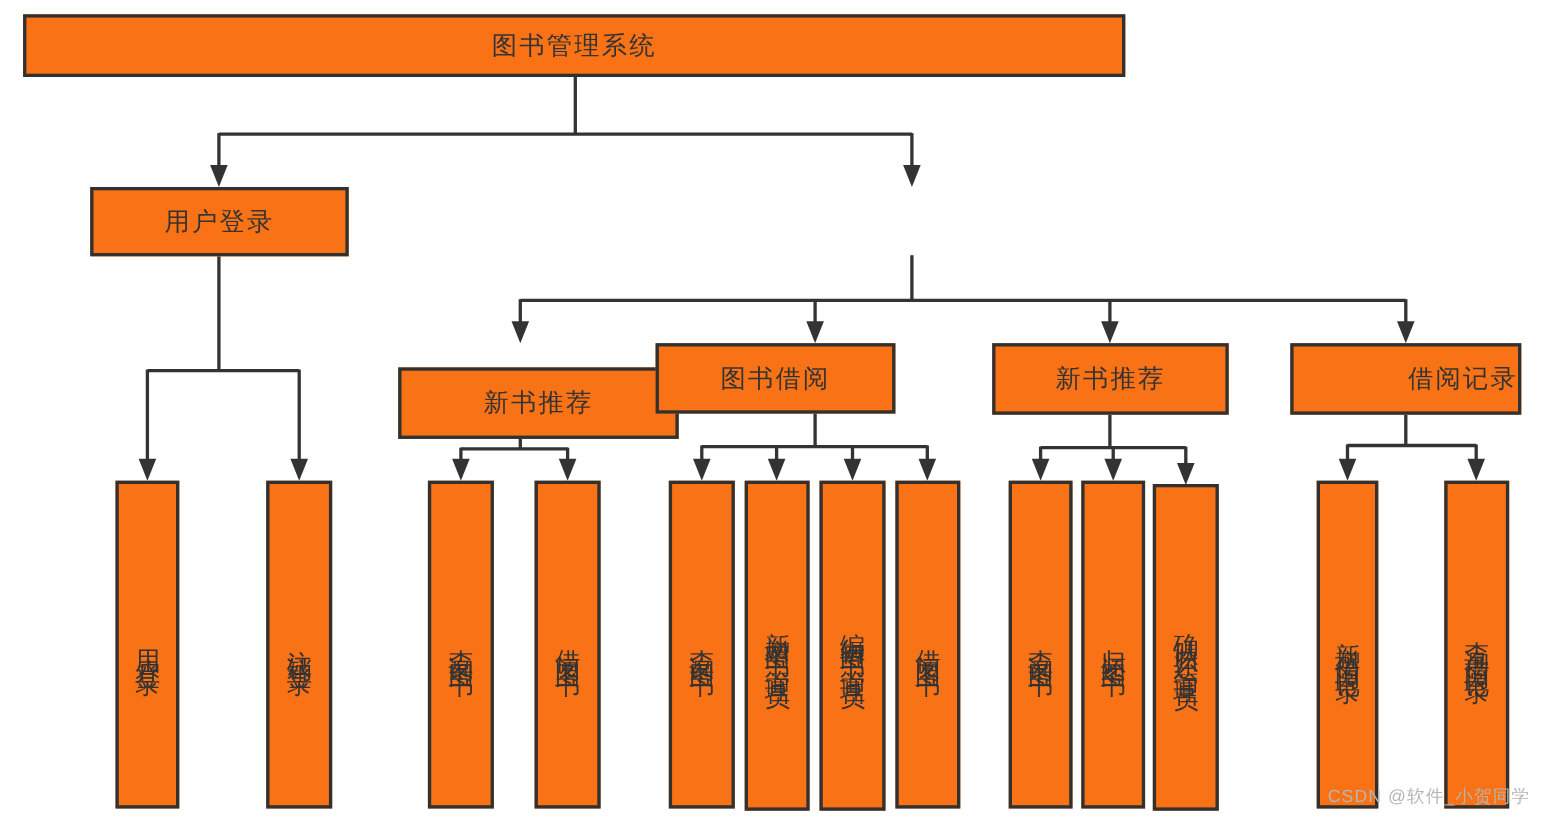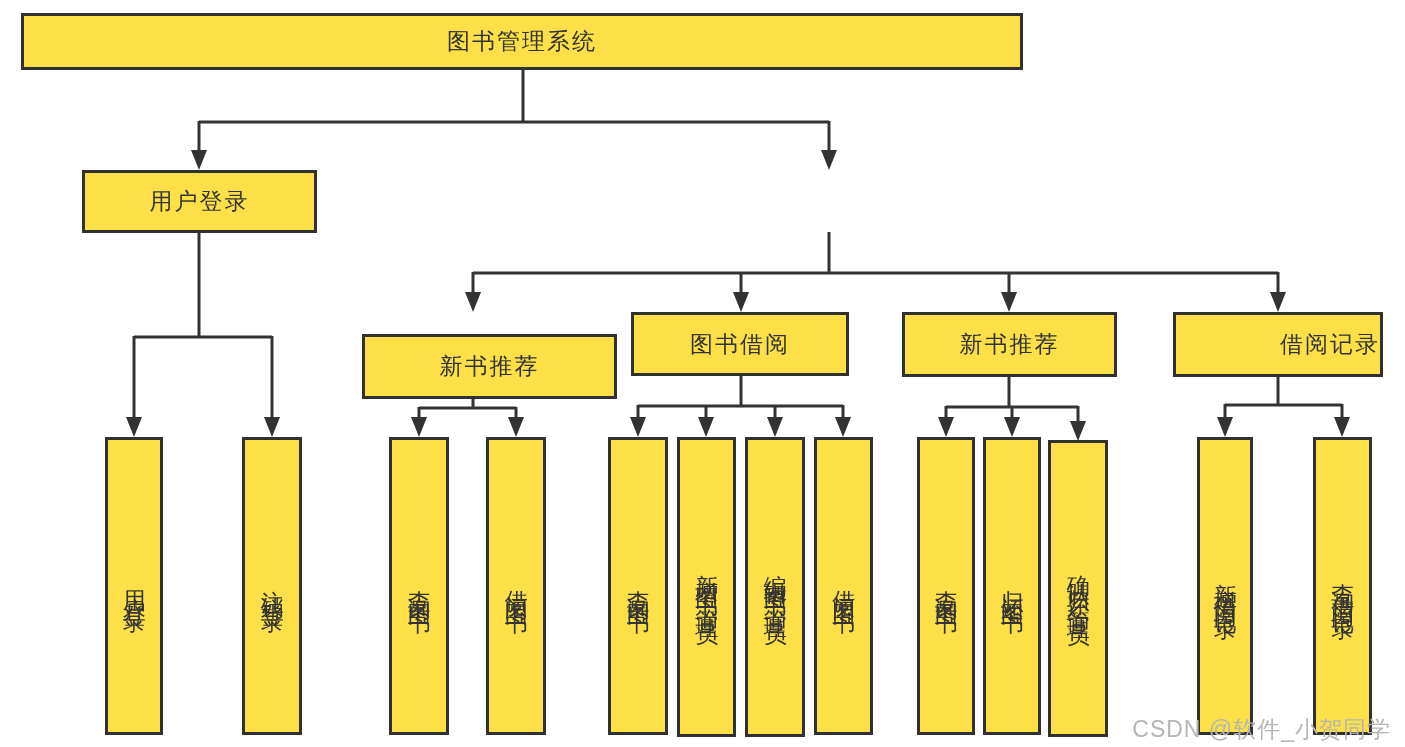--- a/index.html
+++ b/index.html
@@ -9,62 +9,62 @@
     background:#ffffff;
     font-family:"Liberation Sans",sans-serif;
     color:#333333;
     overflow:hidden;
   }
   .connectors{position:absolute;left:0;top:0;width:1405px;height:747px;}
   .box{
     position:absolute;
     box-sizing:border-box;
     border:3px solid #313131;
-    background:#fde047;
+    background:#f97316;
     display:flex;align-items:center;justify-content:center;
     font-size:23px;
     letter-spacing:2px;
     text-align:center;
     white-space:nowrap;
   }
   .box.vertical span{
     writing-mode:vertical-rl;
     text-orientation:mixed;
     letter-spacing:7px;
     line-height:1.1;
     white-space:normal;
   }
   
   .n-root{left:21px;top:13px;width:1002px;height:57px;}
   
   .n-user-login{left:82px;top:170px;width:235px;height:63px;}
   .n-book-mgmt{left:712px;top:170px;width:233px;height:62px;}
   
   .n-new-books{left:362px;top:312px;width:255px;height:65px;margin-top:22px;}
-  .n-book-borrow{left:631px;top:312px;width:218px;height:64px;}
+  .n-book-borrow{left:596px;top:312px;width:218px;height:64px;}
   .n-cur-borrow{left:902px;top:312px;width:215px;height:65px;}
   .n-borrow-rec{left:1173px;top:312px;width:210px;height:65px;justify-content:flex-end;}
   
   .l-ul1{left:105px;top:437px;width:58px;height:298px;}
   .l-ul2{left:242px;top:437px;width:60px;height:298px;}
   .l-nb1{left:389px;top:437px;width:60px;height:298px;}
   .l-nb2{left:486px;top:437px;width:60px;height:298px;}
   .l-bb1{left:608px;top:437px;width:60px;height:298px;}
   .l-bb2{left:677px;top:437px;width:59px;height:300px;}
   .l-bb3{left:745px;top:437px;width:60px;height:300px;}
   .l-bb4{left:814px;top:437px;width:59px;height:298px;}
   .l-cb1{left:917px;top:437px;width:58px;height:298px;}
   .l-cb2{left:983px;top:437px;width:58px;height:298px;}
   .l-cb3{left:1048px;top:440px;width:60px;height:297px;}
   .l-br1{left:1197px;top:437px;width:56px;height:298px;}
   .l-br2{left:1313px;top:437px;width:59px;height:298px;}
   .watermark{
     position:absolute;
     top:714px;right:14px;
-    font-size:23px;
+    font-size:16px;
     color:#b5b5b5;
     letter-spacing:1px;
     z-index:5;
   }
 </style>
 </head>
 <body>
 
 <div class="stage">
 

